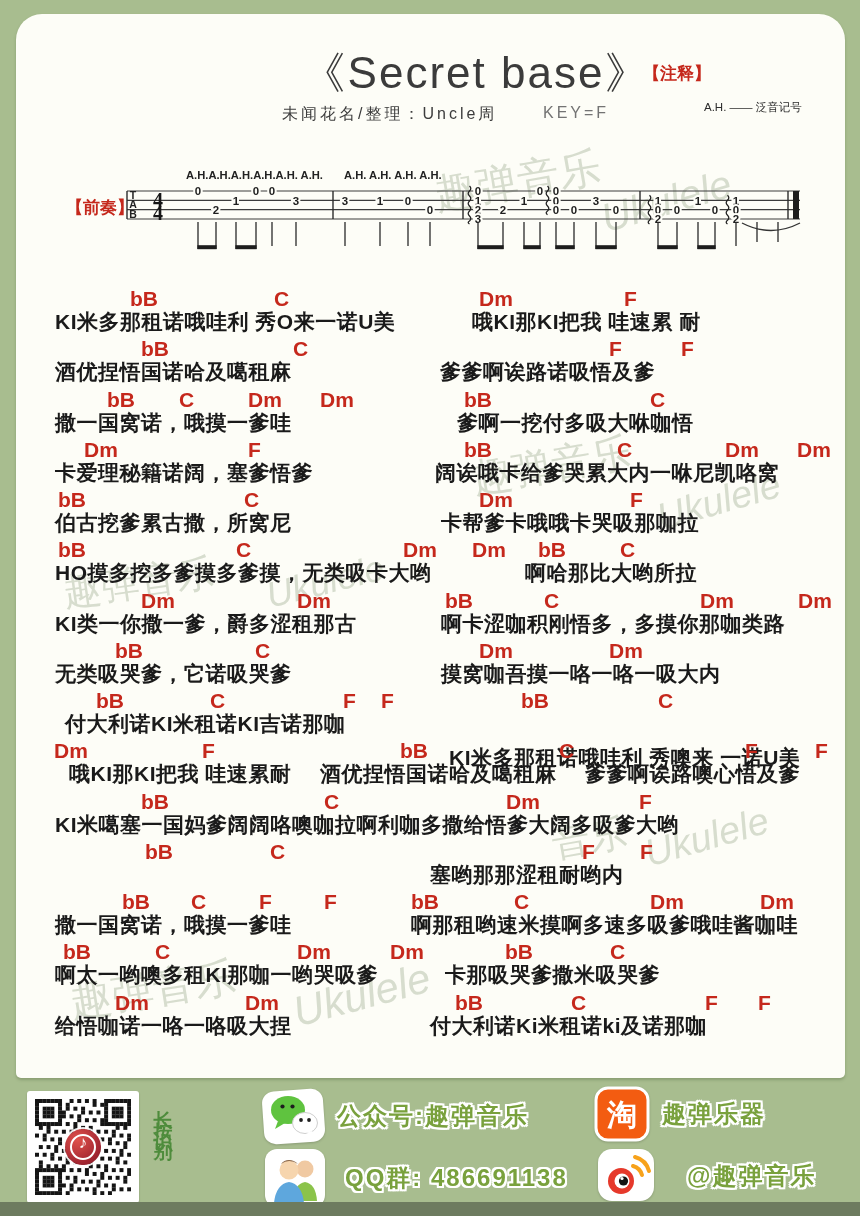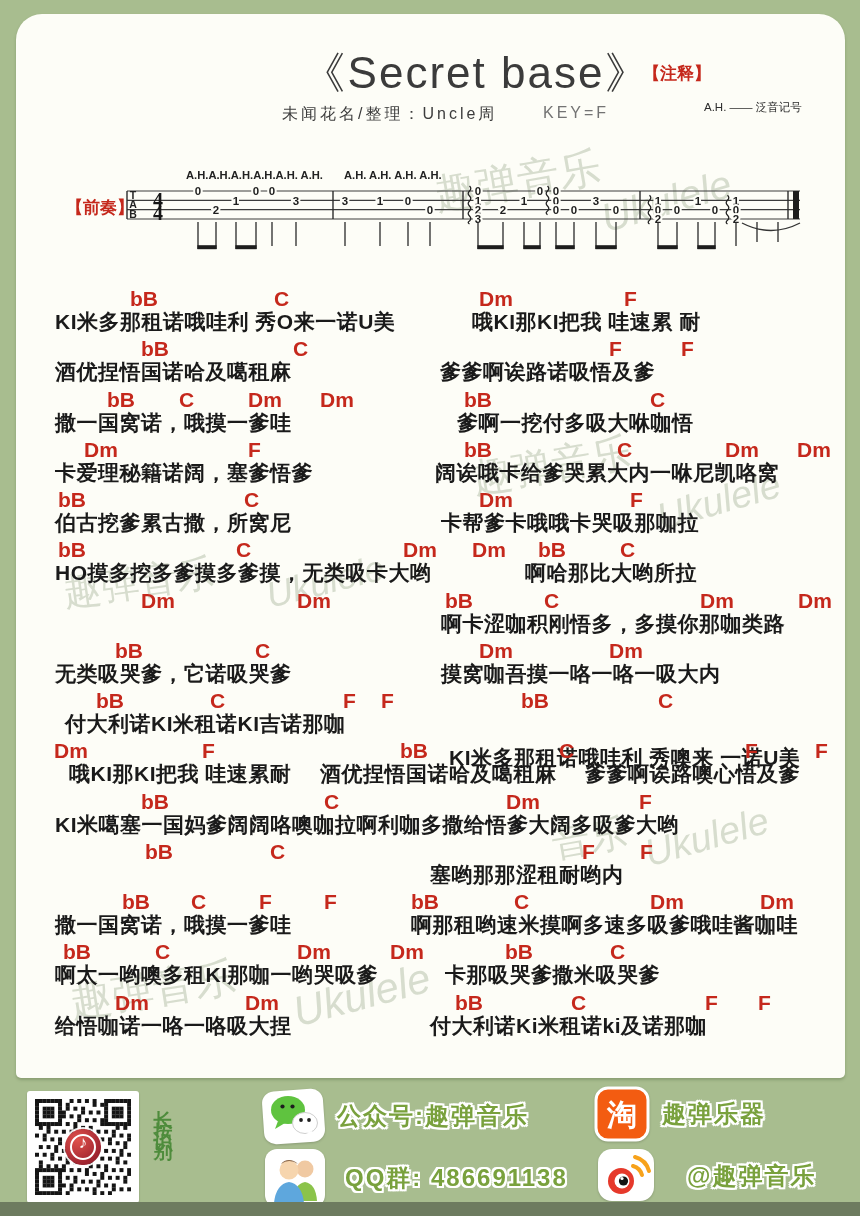--- a/index.html
+++ b/index.html
@@ -219,20 +219,21 @@
           <span class="seg" style="left: 39px;">HO摸多挖多爹摸多爹摸，无类吸卡大哟</span>
           <span class="seg" style="left: 509px;">啊哈那比大哟所拉</span>
         </div>
         <div class="lyric-line" style="top: 576px;">
           <span class="chord" style="left: 125px;">Dm</span>
           <span class="chord" style="left: 281px;">Dm</span>
           <span class="chord" style="left: 429px;">bB</span>
           <span class="chord" style="left: 528px;">C</span>
           <span class="chord" style="left: 684px;">Dm</span>
           <span class="chord" style="left: 782px;">Dm</span>
+          <span class="seg" style="left: 39px;">KI类一你撒一爹，爵多涩租那古</span>
           <span class="seg" style="left: 425px;">啊卡涩咖积刚悟多，多摸你那咖类路</span>
         </div>
         <div class="lyric-line" style="top: 626px;">
           <span class="chord" style="left: 99px;">bB</span>
           <span class="chord" style="left: 239px;">C</span>
           <span class="chord" style="left: 463px;">Dm</span>
           <span class="chord" style="left: 593px;">Dm</span>
           <span class="seg" style="left: 39px;">无类吸哭爹，它诺吸哭爹</span>
           <span class="seg" style="left: 425px;">摸窝咖吾摸一咯一咯一吸大内</span>
         </div>

